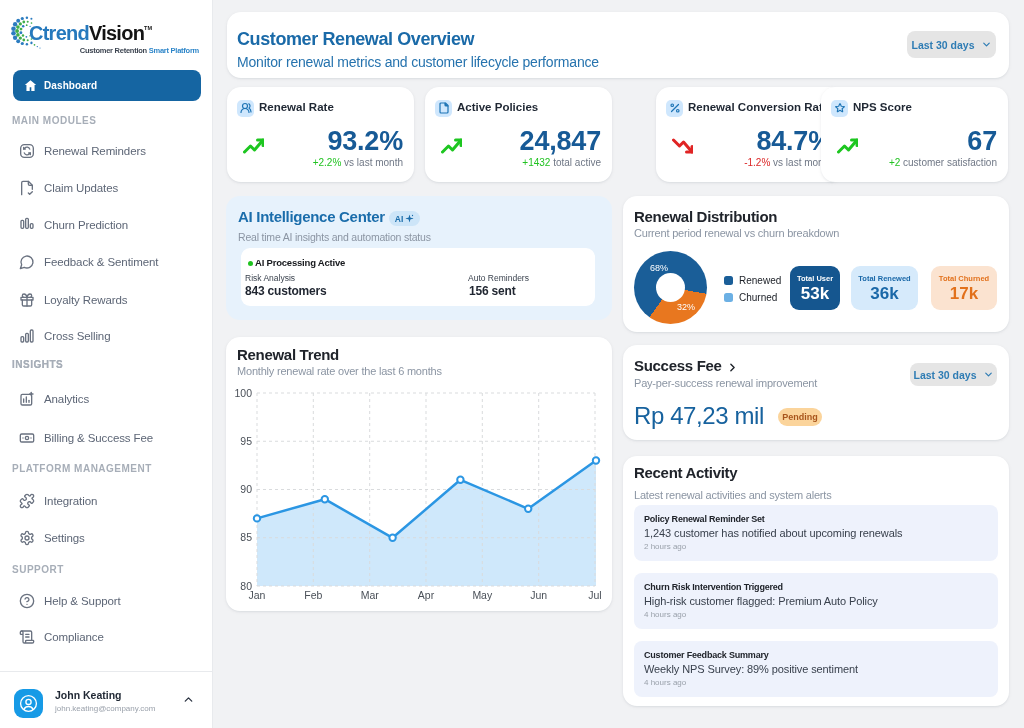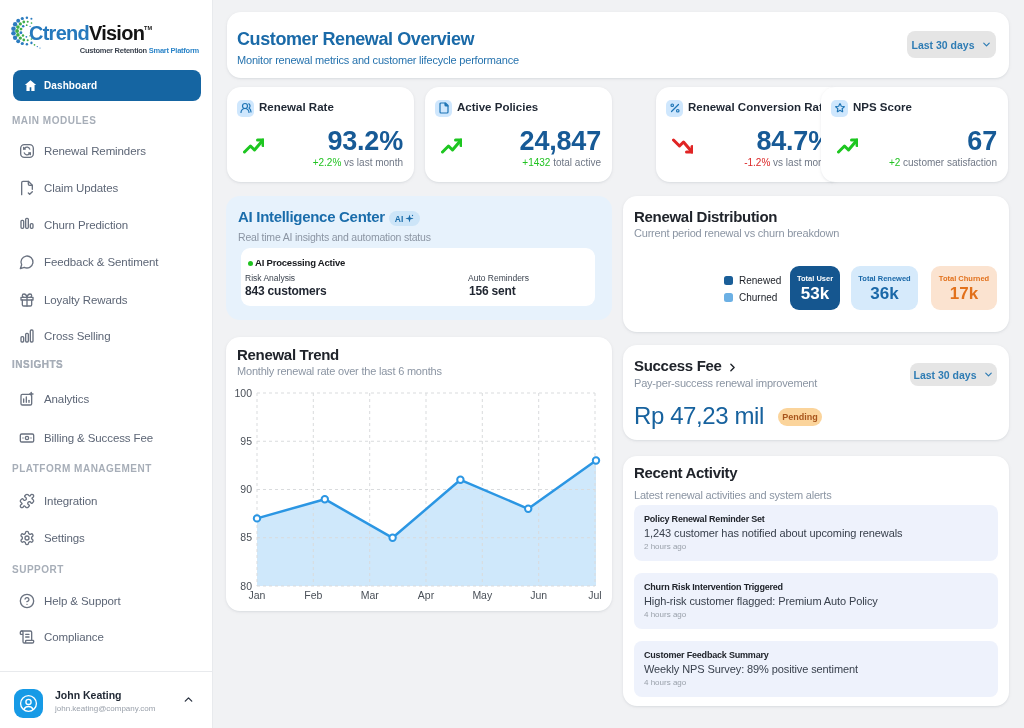--- a/index.html
+++ b/index.html
@@ -22,21 +22,21 @@
 #userbox { position:absolute; left:0; bottom:0; width:212px; height:57px; border-top:1px solid #e8eaed; }
 #avatar { position:absolute; left:14px; top:16.5px; width:29px; height:29px; border-radius:9px; background:#169ae6; }
 #uname { position:absolute; left:55px; top:17px; font-size:10.5px; font-weight:700; color:#1f2733; }
 #umail { position:absolute; left:55px; top:31.5px; font-size:8px; color:#9aa1ab; }
 #uchev { position:absolute; right:17px; top:21px; }
 
 .card { position:absolute; background:#fff; border-radius:14px; box-shadow:0 1px 2px rgba(25,35,50,0.06), 0 1px 4px rgba(25,35,50,0.05); }
 
 #hdr { left:227px; top:12px; width:782px; height:66px; }
 #hdr h1 { position:absolute; left:10px; top:17px; font-size:18px; font-weight:700; color:#1a6aa8; letter-spacing:-0.4px; white-space:nowrap; }
-#hdr p { position:absolute; left:10px; top:42px; font-size:11px; color:#2673ae; letter-spacing:-0.2px; }
+#hdr p { position:absolute; left:10px; top:42px; font-size:14px; color:#2673ae; letter-spacing:-0.2px; }
 .pill { position:absolute; background:#e5e5e5; border-radius:8px; color:#2e7cb4; font-size:10.5px; font-weight:600; display:flex; align-items:center; justify-content:center; white-space:nowrap; }
 #hdr .pill { right:13px; top:19px; width:89px; height:27px; }
 .pill svg { margin-left:6px; }
 
 .stat { position:absolute; top:87px; width:187px; height:95px; }
 .stat .ico { position:absolute; left:10px; top:12.5px; width:17px; height:17px; border-radius:5px; background:#cfe7fd; display:flex; align-items:center; justify-content:center; }
 .stat .t { position:absolute; left:32px; top:14px; font-size:11.5px; font-weight:700; color:#1f2733; white-space:nowrap; }
 .stat .num { position:absolute; right:11px; top:41px; font-size:27px; font-weight:700; color:#175a96; letter-spacing:-0.2px; line-height:1; }
 .stat .arrow { position:absolute; left:16px; top:50px; }
 .stat .sub { position:absolute; right:11px; top:70px; font-size:10px; color:#6f7785; white-space:nowrap; }
@@ -338,20 +338,24 @@
     <div class="lab1">Risk Analysis</div>
     <div class="val1">843 customers</div>
     <div class="lab2">Auto Reminders</div>
     <div class="val2">156 sent</div>
   </div>
 </div>
 
 <div class="card" id="dist">
   <h2>Renewal Distribution</h2>
   <div class="gsub">Current period renewal vs churn breakdown</div>
+  <div id="donut">
+      <span class="p68">68%</span>
+      <span class="p32">32%</span>
+    </div>
   <div class="leg" style="left:101px; top:79px;">
       <div class="sw" style="background:#1a5e98"></div>
       <span>Renewed</span>
     </div>
   <div class="leg" style="left:101px; top:96px;">
       <div class="sw" style="background:#6cb0e4"></div>
       <span>Churned</span>
     </div>
   <div id="dpills">
     <div class="dp" style="left:167px; width:50px; background:#15568f; color:#fff;">

